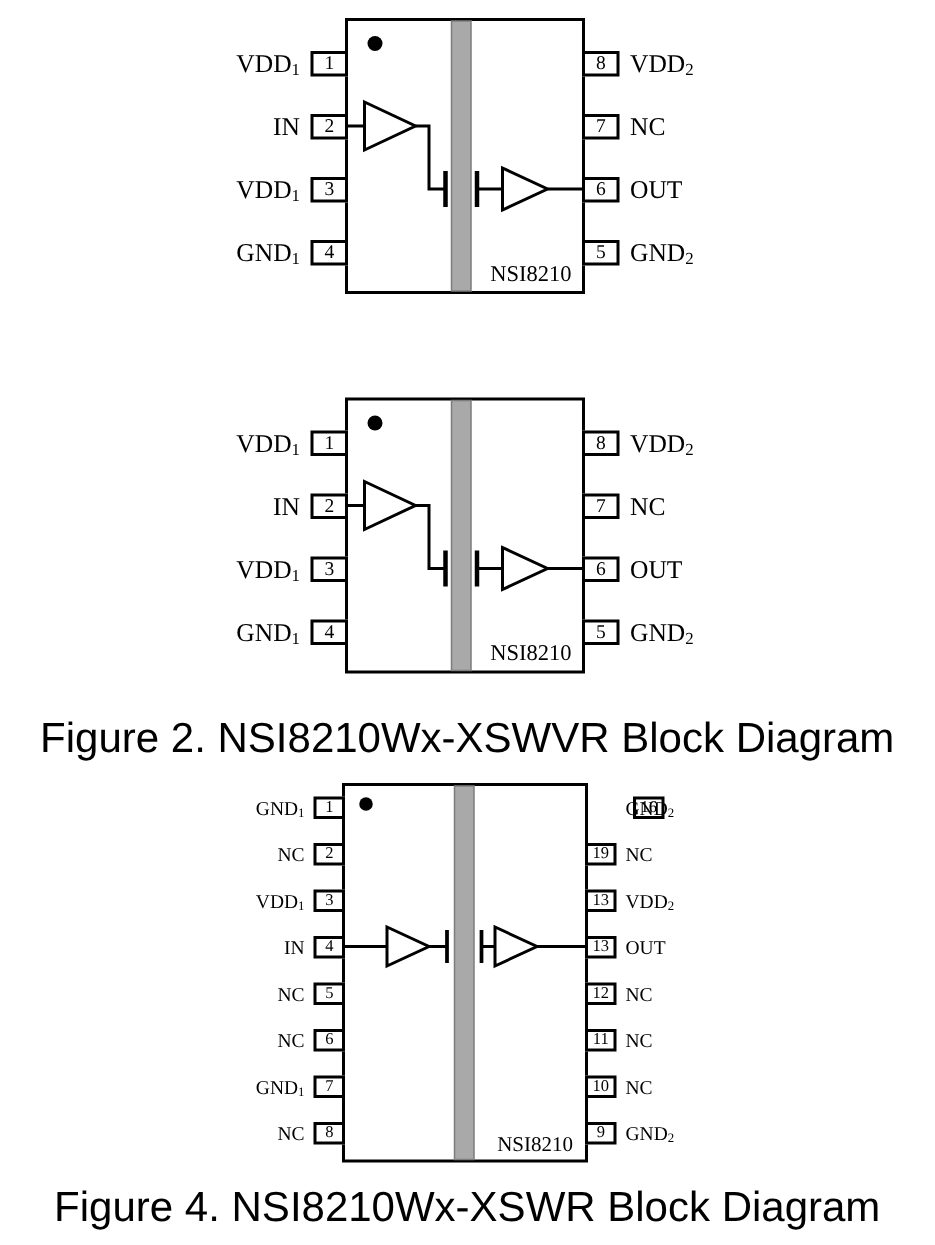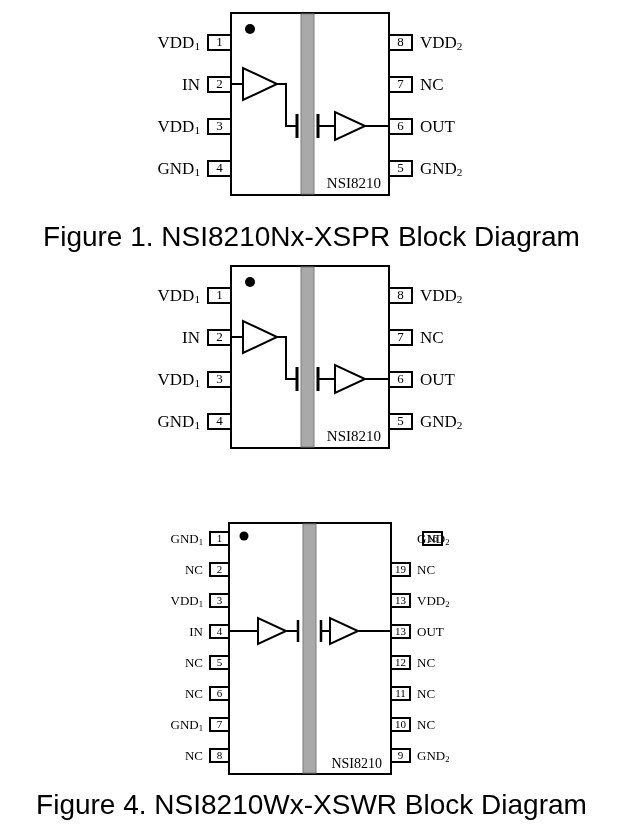--- a/index.html
+++ b/index.html
@@ -49,21 +49,20 @@
     font-size: 28px;
     line-height: 1.1;
     color: #000;
   }
 </style>
 </head>
 <body>
 
 <div>
   <section class="figure" id="fig0" style="height:255px">
-    <div class="caption" style="top:222px">Figure 1. NSI8210Nx-XSPR Block Diagram</div>
   <div class="chip" style="left: 230px; top: 12px; width: 160px; height: 184px;">
         <svg width="160" height="184" viewBox="0 0 160 184">
           <rect x="71" y="2" width="13" height="180" fill="#a9a9a9" stroke="#7d7d7d" stroke-width="1"></rect>
           <path d="M0 72H13M47 72H56V114H67M88 114H105M135 114H160" stroke="#000000" stroke-width="2" fill="none"></path>
           <path d="M67 102V126M88 102V126" stroke="#000000" stroke-width="3" fill="none"></path>
           <polygon points="13,56 13,88 47,72" fill="#fff" stroke="#000000" stroke-width="2"></polygon>
           <polygon points="105,100 105,128 135,114" fill="#fff" stroke="#000000" stroke-width="2"></polygon>
           <circle cx="20" cy="17" r="5" fill="#000000"></circle>
         </svg>
         <div class="chip-label" style="right: 7px; bottom: 3px; font-size: 15px;">NSI8210</div>
@@ -95,20 +94,21 @@
       <div class="pinbox" style="left: 388px; top: 117.5px; width: 25px; height: 17px; font-size: 13px;">
         <span>6</span>
       </div>
       <div class="pinlabel" style="top: 117.5px; width: 130px; height: 17px; line-height: 17px; font-size: 17px; left: 420px; text-align: left;"><span>OUT</span><span class="sub"></span></div>
       <div class="pinbox" style="left: 388px; top: 159.5px; width: 25px; height: 17px; font-size: 13px;">
         <span>5</span>
       </div>
       <div class="pinlabel" style="top: 159.5px; width: 130px; height: 17px; line-height: 17px; font-size: 17px; left: 420px; text-align: left;"><span>GND</span><span class="sub">2</span></div>
     </section>
   <section class="figure" id="fig1" style="height:253px">
+    <div class="caption" style="top:222px">Figure 2. NSI8210Wx-XSWVR Block Diagram</div>
   <div class="chip" style="left: 230px; top: 10px; width: 160px; height: 184px;">
         <svg width="160" height="184" viewBox="0 0 160 184">
           <rect x="71" y="2" width="13" height="180" fill="#a9a9a9" stroke="#7d7d7d" stroke-width="1"></rect>
           <path d="M0 72H13M47 72H56V114H67M88 114H105M135 114H160" stroke="#000000" stroke-width="2" fill="none"></path>
           <path d="M67 102V126M88 102V126" stroke="#000000" stroke-width="3" fill="none"></path>
           <polygon points="13,56 13,88 47,72" fill="#fff" stroke="#000000" stroke-width="2"></polygon>
           <polygon points="105,100 105,128 135,114" fill="#fff" stroke="#000000" stroke-width="2"></polygon>
           <circle cx="20" cy="17" r="5" fill="#000000"></circle>
         </svg>
         <div class="chip-label" style="right: 7px; bottom: 3px; font-size: 15px;">NSI8210</div>

